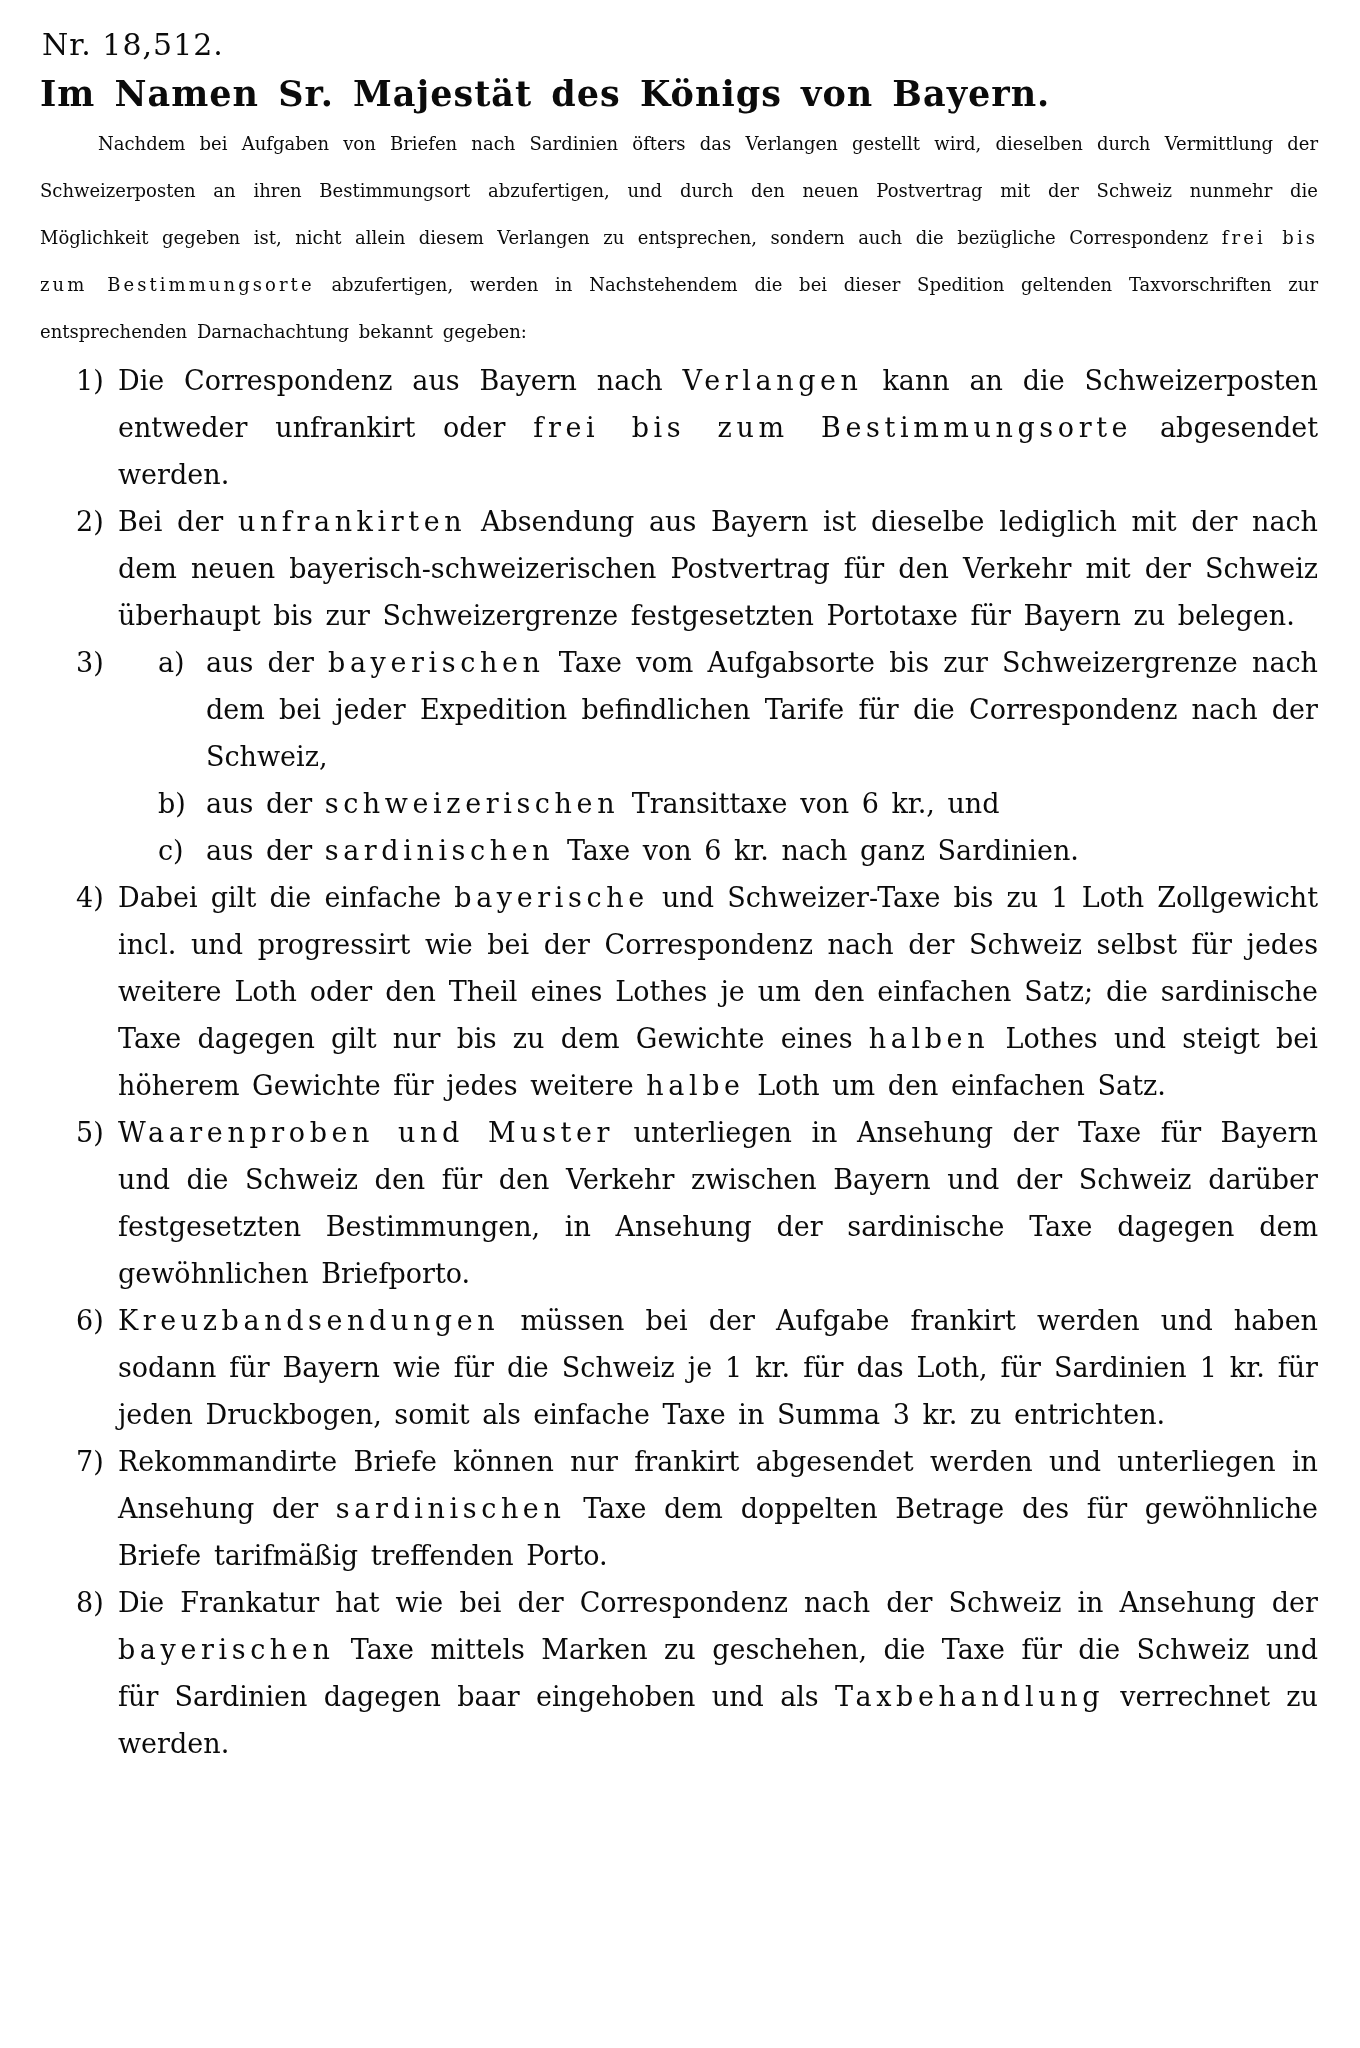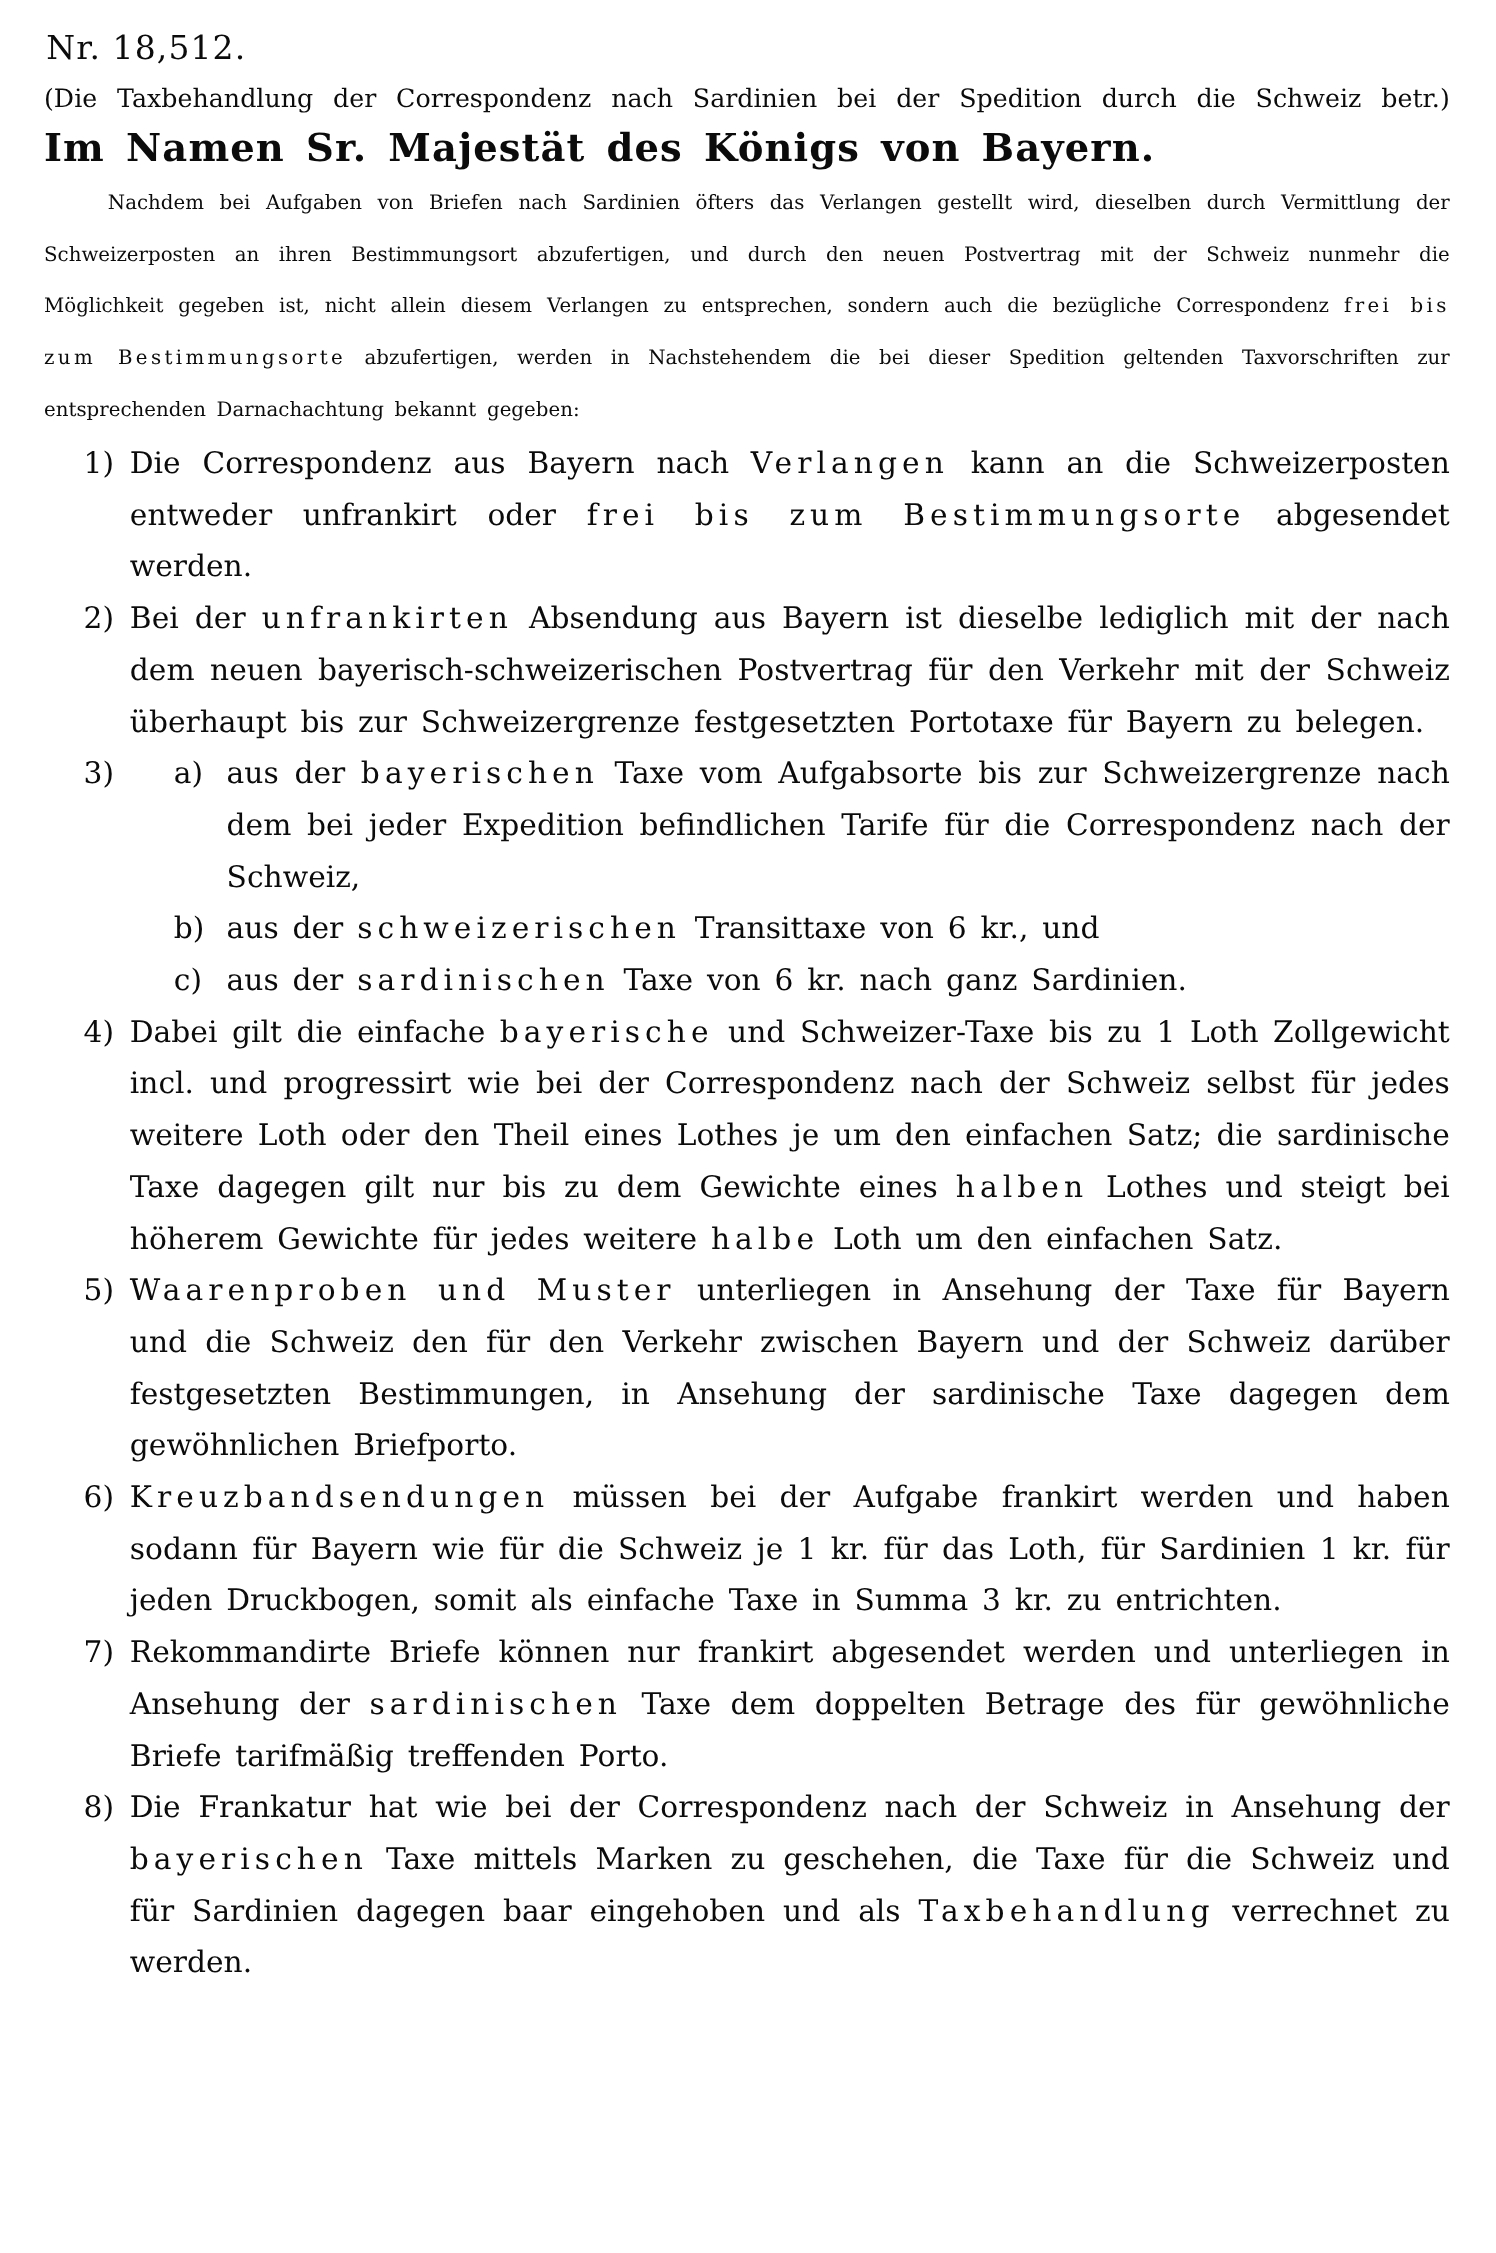--- a/index.html
+++ b/index.html
@@ -43,21 +43,20 @@
   .sub .slabel{position:absolute;left:40px;top:0;}
   .sub .stext{text-align:justify;word-spacing:4px;}
   .sp{letter-spacing:0.17em;}
 </style>
 </head>
 <body>
 
 <div class="page">
   <div class="doc-number">Nr. 18,512.</div>
 
-  <div class="subject-line">(Die Taxbehandlung der Correspondenz nach Sardinien bei der Spedition durch die Schweiz betr.)</div>
 
   <div class="royal-heading">Im Namen Sr. Majestät des Königs von Bayern.</div>
 
   <p class="intro"><span>Nachdem bei Aufgaben von Briefen nach Sardinien öfters das Verlangen gestellt wird, dieselben durch Vermittlung der Schweizerposten an ihren Bestimmungsort abzufertigen, und durch den neuen Postvertrag mit der Schweiz nunmehr die Möglichkeit gegeben ist, nicht allein diesem Verlangen zu entsprechen, sondern auch die bezügliche Correspondenz </span><span class="sp">frei bis zum Bestimmungsorte</span><span> abzufertigen, werden in Nachstehendem die bei dieser Spedition geltenden Taxvorschriften zur entsprechenden Darnachachtung bekannt gegeben:</span></p>
 
   <div class="provisions">
       <div class="item">
         <span class="num">1)</span>
         <div class="itext"><span>Die Correspondenz aus Bayern nach </span><span class="sp">Verlangen</span><span> kann an die Schweizerposten entweder unfrankirt oder </span><span class="sp">frei bis zum Bestimmungsorte</span><span> abgesendet werden.</span></div>
       </div>

